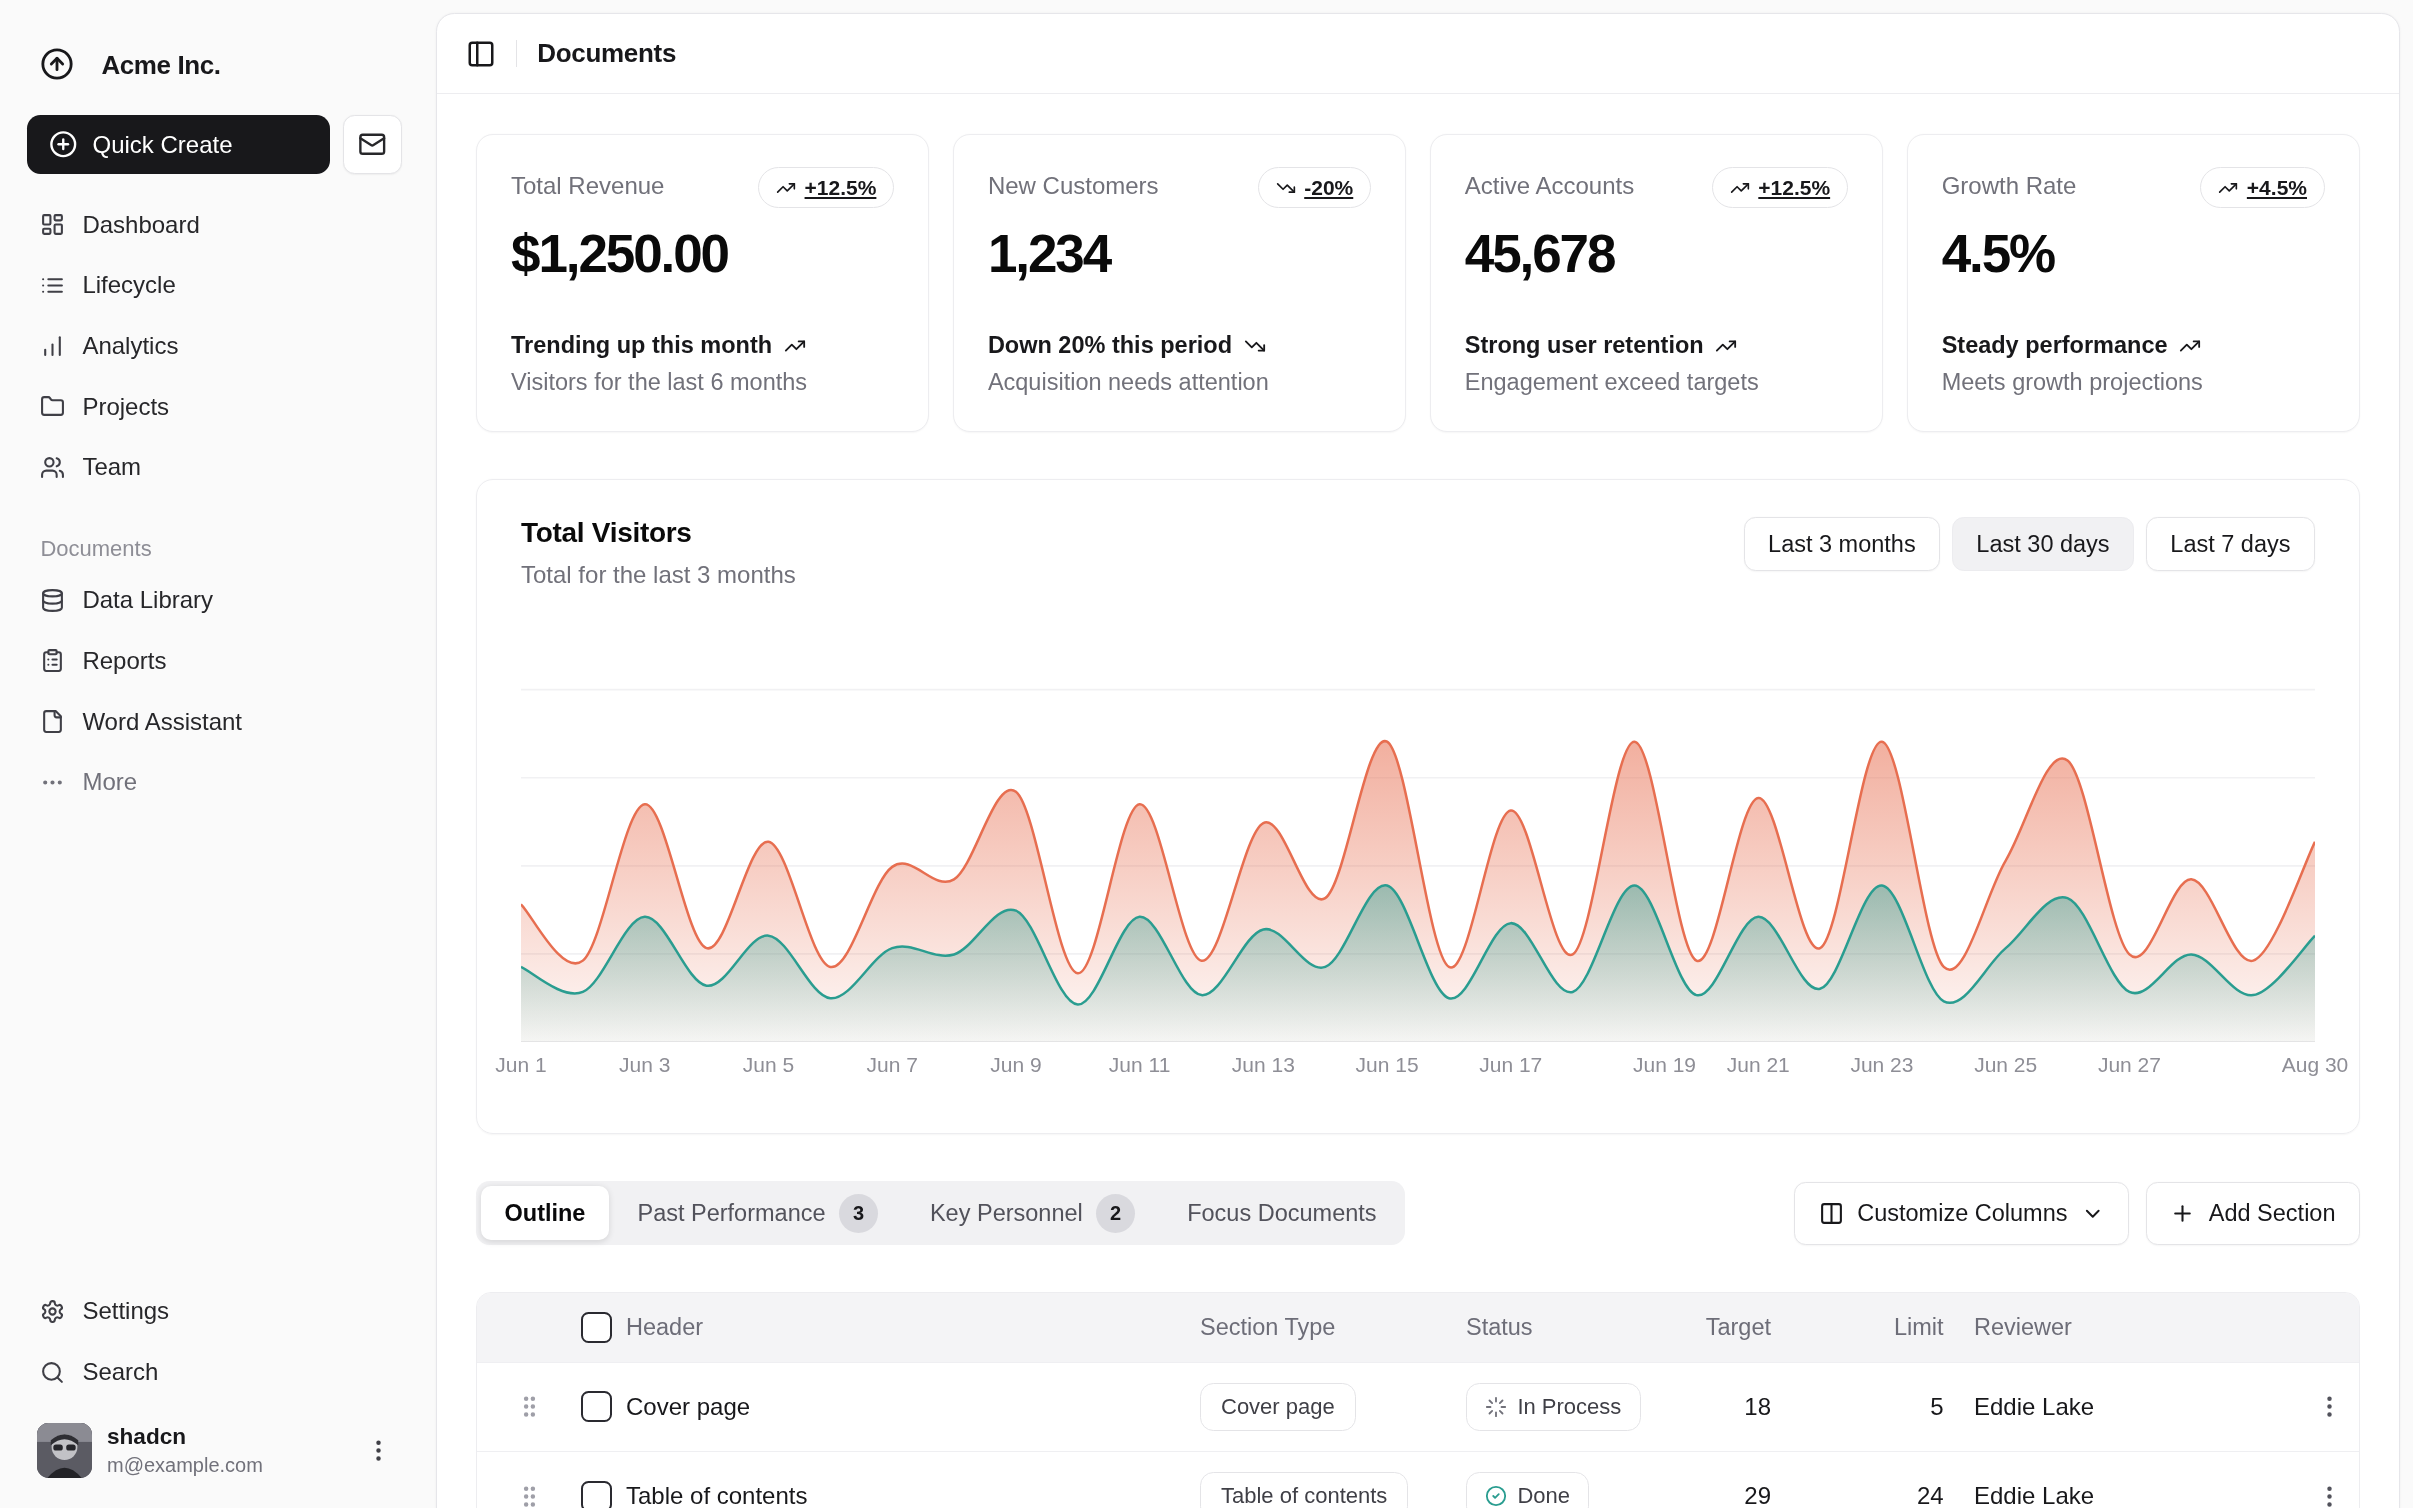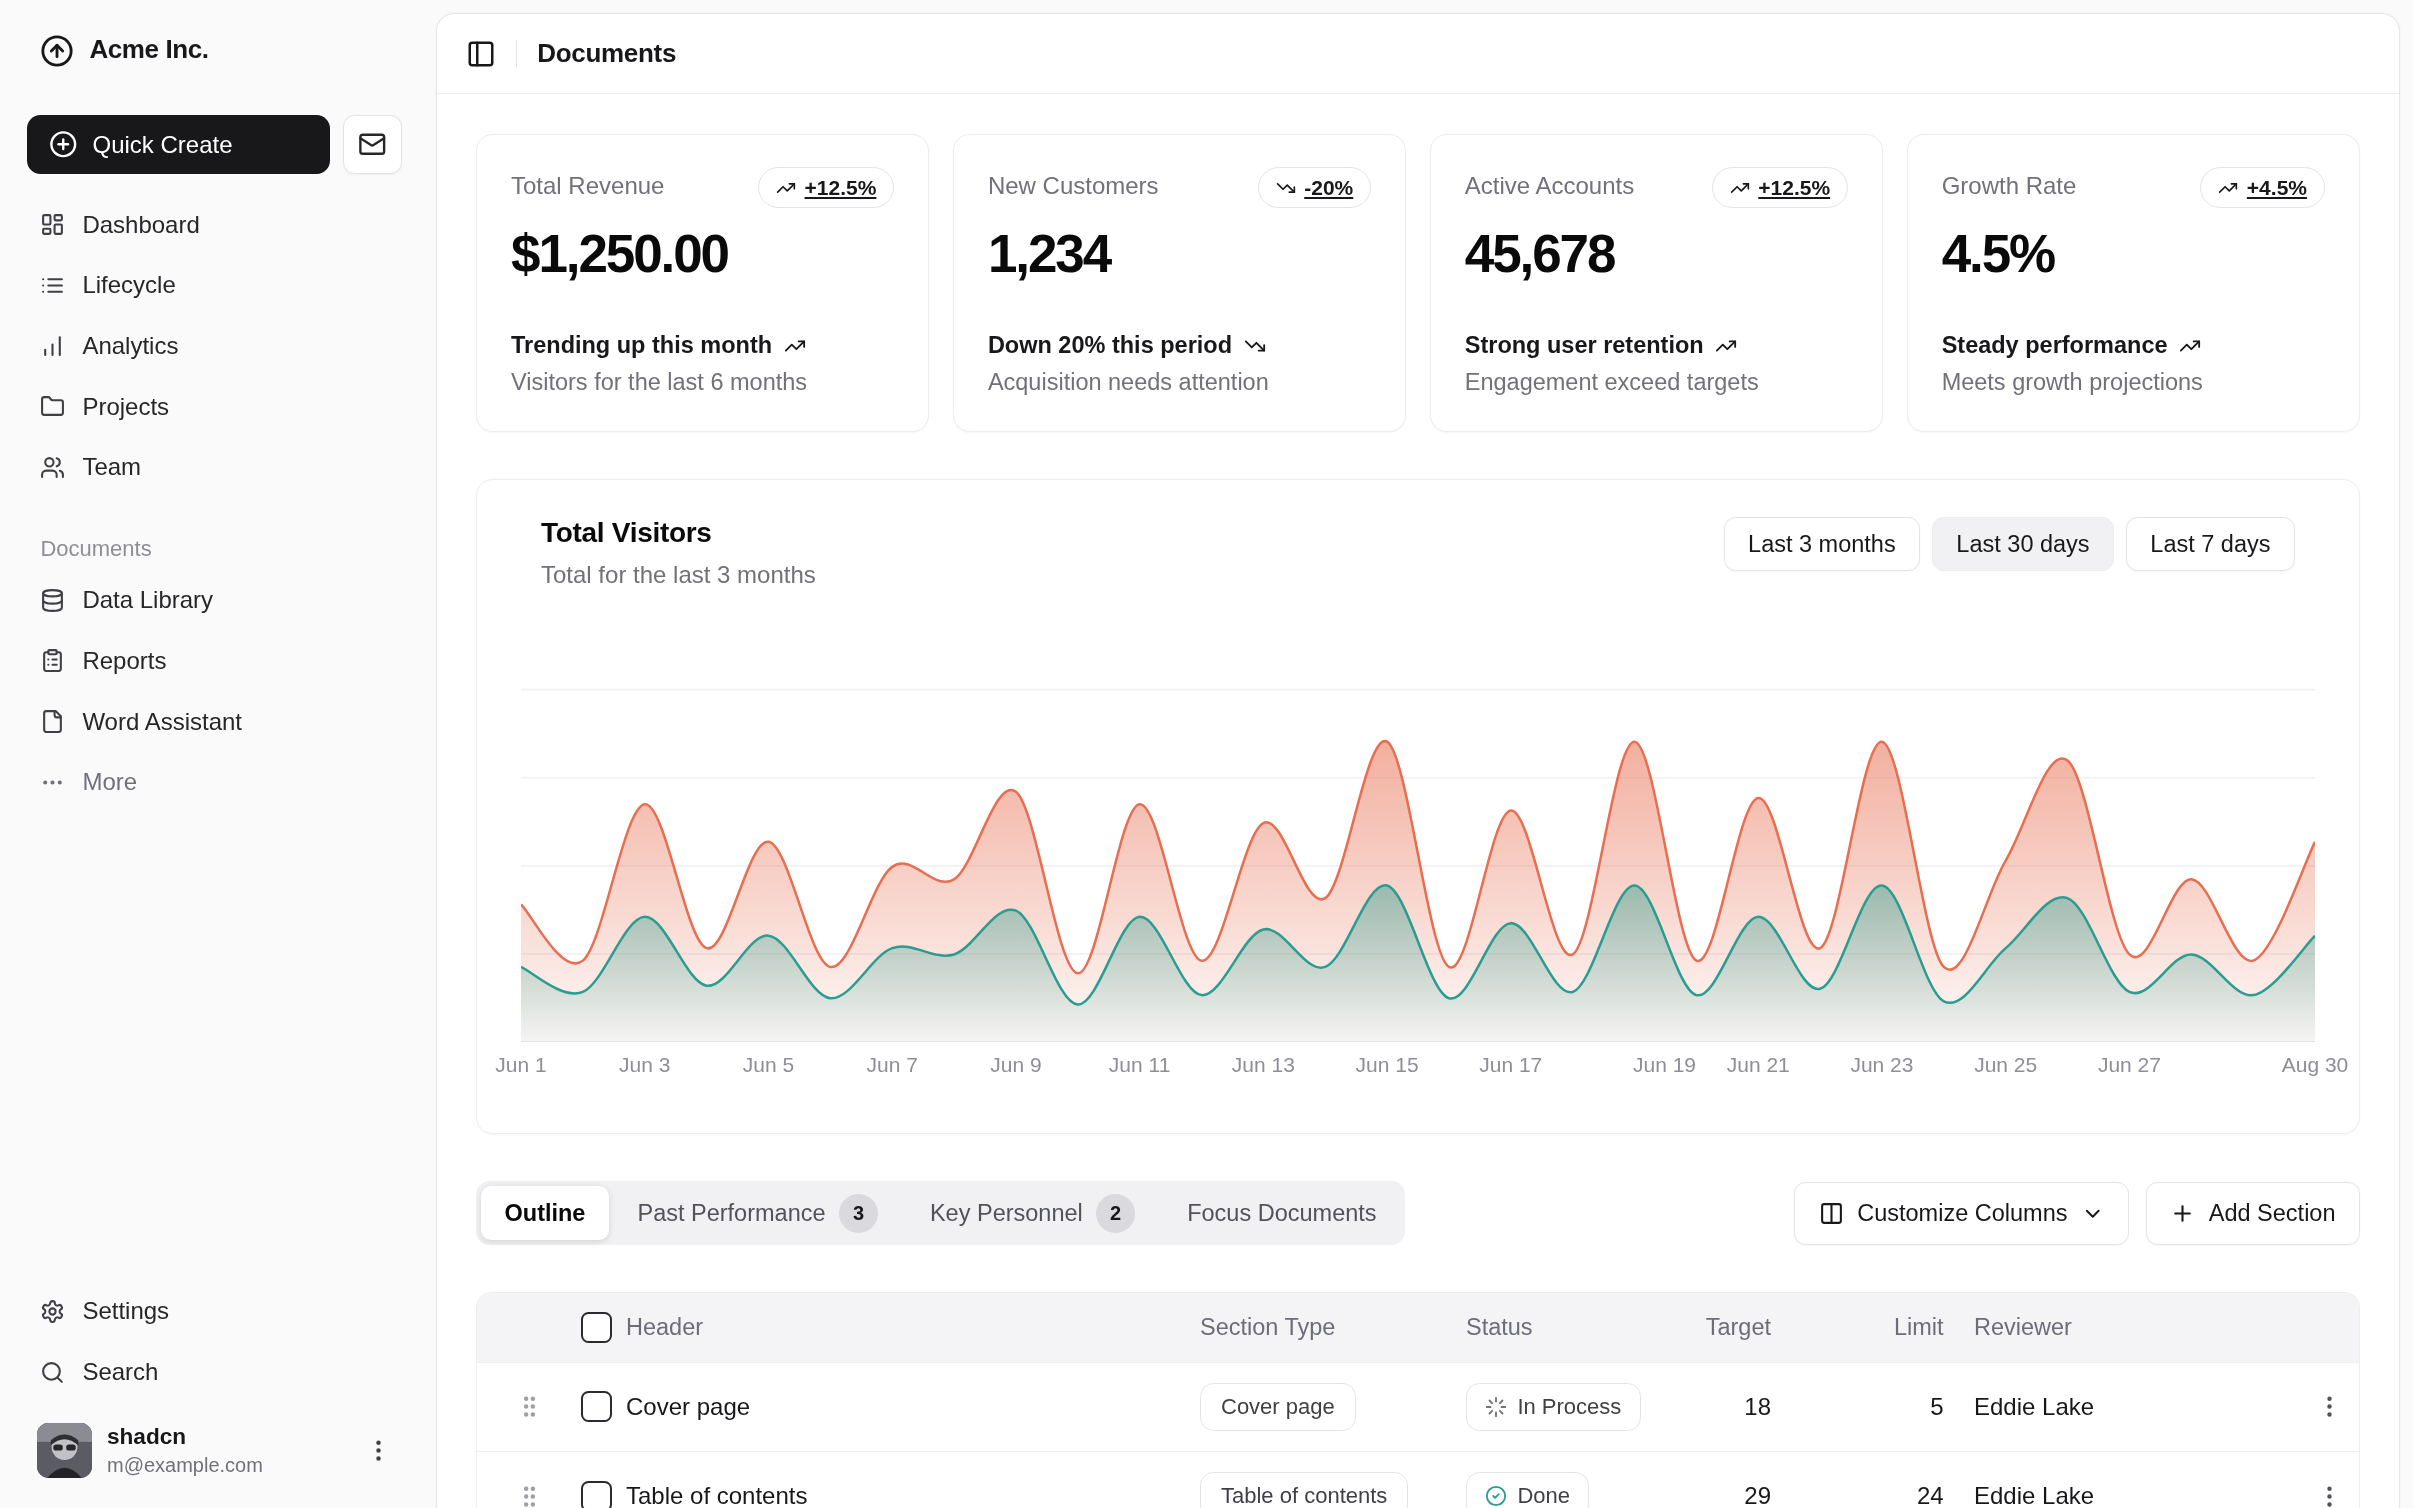--- a/index.html
+++ b/index.html
@@ -7,21 +7,21 @@
   body {
     position:relative; background:#fafafa; color:#18181b;
     font-family:"Liberation Sans", sans-serif;
     -webkit-font-smoothing:antialiased;
   }
   svg { display:block; }
 
   
   .sidebar { position:absolute; left:0; top:0; width:429px; height:1508px;
     padding:34px 27px 23.5px; display:flex; flex-direction:column; }
-  .brand { display:flex; align-items:flex-start; gap:15px; padding:0 13.4px; height:47px; color:#18181b; }
+  .brand { display:flex; align-items:flex-end; gap:27px; padding:0 13.4px; height:47px; color:#18181b; }
   .brand-name { font-size:26px; font-weight:700; letter-spacing:-0.4px; }
   .quick-row { display:flex; gap:13.4px; margin-top:34px; align-items:center; }
   .quick-create { flex:1; height:59px; background:#18181b; color:#fff; border:none;
     border-radius:13.4px; display:flex; align-items:center; gap:15px; padding:0 22px;
     font-size:24px; font-weight:500; font-family:inherit; cursor:pointer; }
   .mail-btn { width:59px; height:59px; background:#fff; border:0.8px solid #e4e4e7; border-radius:11.7px;
     display:flex; align-items:center; justify-content:center; color:#27272a; cursor:pointer;
     box-shadow:0 0.8px 1.7px rgba(0,0,0,.05); }
   .nav { display:flex; flex-direction:column; gap:6.7px; }
   .nav.primary { margin-top:23.5px; }
@@ -59,21 +59,21 @@
   .stat-label { font-size:24px; color:#71717a; padding-top:5px; }
   .badge { display:inline-flex; align-items:center; gap:8.4px; border:0.8px solid #e4e4e7;
     border-radius:837px; padding:7.5px 17px; font-size:21px; font-weight:600; color:#18181b; background:#fff;text-decoration:underline; }
   .stat-value { margin-top:15px; font-size:53px; font-weight:600; letter-spacing:-2.1px; color:#0a0a0a; }
   .stat-footer { margin-top:auto; }
   .stat-f1 { display:flex; align-items:center; gap:11.7px; font-size:23.5px; font-weight:600; color:#18181b; }
   .stat-f2 { margin-top:10px; font-size:23.5px; color:#71717a; }
 
   
   .chart-card { margin-top:47px; height:655px; border:0.8px solid #ededf0; border-radius:17px;
-    padding:37px 64px 0; box-shadow:0 0.8px 1.7px rgba(0,0,0,.04); position:relative; }
+    padding:37px 44px 0; box-shadow:0 0.8px 1.7px rgba(0,0,0,.04); position:relative; }
   .chart-head { display:flex; justify-content:space-between; align-items:flex-start; }
   .chart-title { font-size:28px; font-weight:700; letter-spacing:-0.3px; color:#0a0a0a; }
   .chart-sub { margin-top:12px; font-size:24px; color:#71717a; }
   .ranges { display:flex; gap:11.7px; }
   .range-btn { height:54px; padding:0 23.5px; border:0.8px solid #e4e4e7; border-radius:11.7px;
     background:#fff; font-size:23.5px; font-weight:500; color:#18181b; font-family:inherit;
     cursor:pointer; display:flex; align-items:center; box-shadow:0 0.8px 1.7px rgba(0,0,0,.04); }
   .range-btn.active { background:#f1f1f3; border-color:#ececef; box-shadow:none; }
   .plot { position:absolute; left:44px; right:44px; top:203px; height:359px; }
   .plot svg { position:absolute; inset:0; width:100%; height:100%; }

